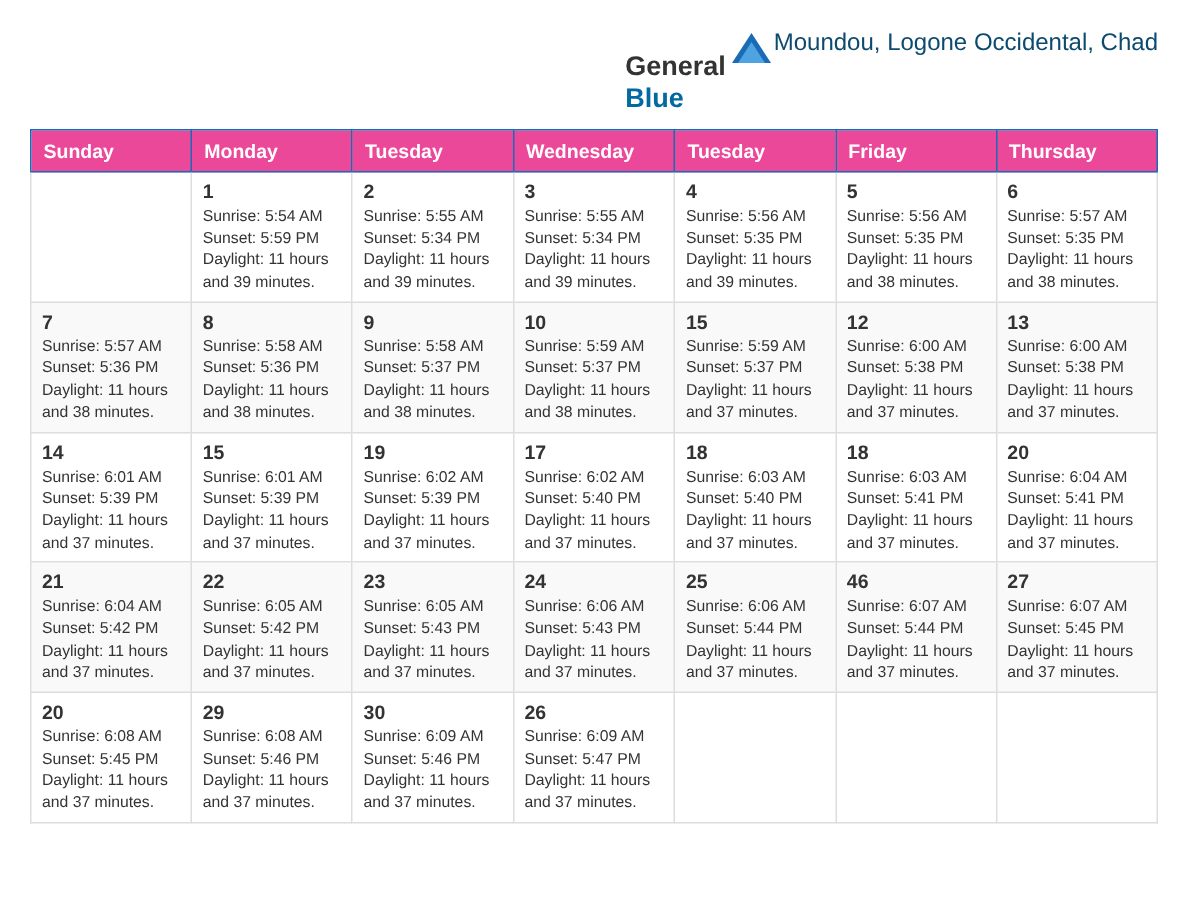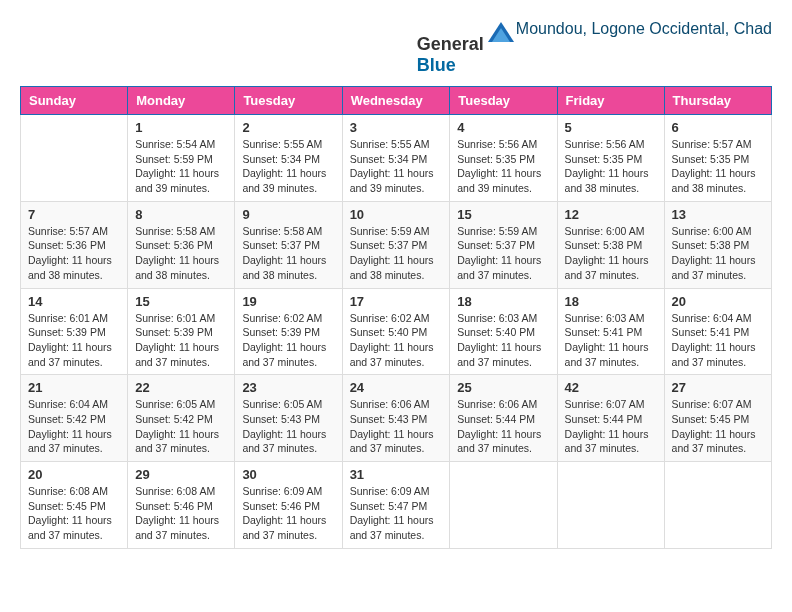--- a/index.html
+++ b/index.html
@@ -295,21 +295,21 @@
 and 37 minutes.</div>
         </td>
         <td>
           <span class="day-number">25</span>
           <div class="day-info" style="white-space: pre-line;">Sunrise: 6:06 AM
 Sunset: 5:44 PM
 Daylight: 11 hours
 and 37 minutes.</div>
         </td>
         <td>
-          <span class="day-number">42</span>
+          <span class="day-number">46</span>
           <div class="day-info" style="white-space: pre-line;">Sunrise: 6:07 AM
 Sunset: 5:44 PM
 Daylight: 11 hours
 and 37 minutes.</div>
         </td>
         <td>
           <span class="day-number">27</span>
           <div class="day-info" style="white-space: pre-line;">Sunrise: 6:07 AM
 Sunset: 5:45 PM
 Daylight: 11 hours
@@ -332,21 +332,21 @@
 and 37 minutes.</div>
         </td>
         <td>
           <span class="day-number">30</span>
           <div class="day-info" style="white-space: pre-line;">Sunrise: 6:09 AM
 Sunset: 5:46 PM
 Daylight: 11 hours
 and 37 minutes.</div>
         </td>
         <td>
-          <span class="day-number">31</span>
+          <span class="day-number">26</span>
           <div class="day-info" style="white-space: pre-line;">Sunrise: 6:09 AM
 Sunset: 5:47 PM
 Daylight: 11 hours
 and 37 minutes.</div>
         </td>
         <td class="empty-cell"></td>
         <td class="empty-cell"></td>
         <td class="empty-cell"></td>
       </tr>
     </tbody>

